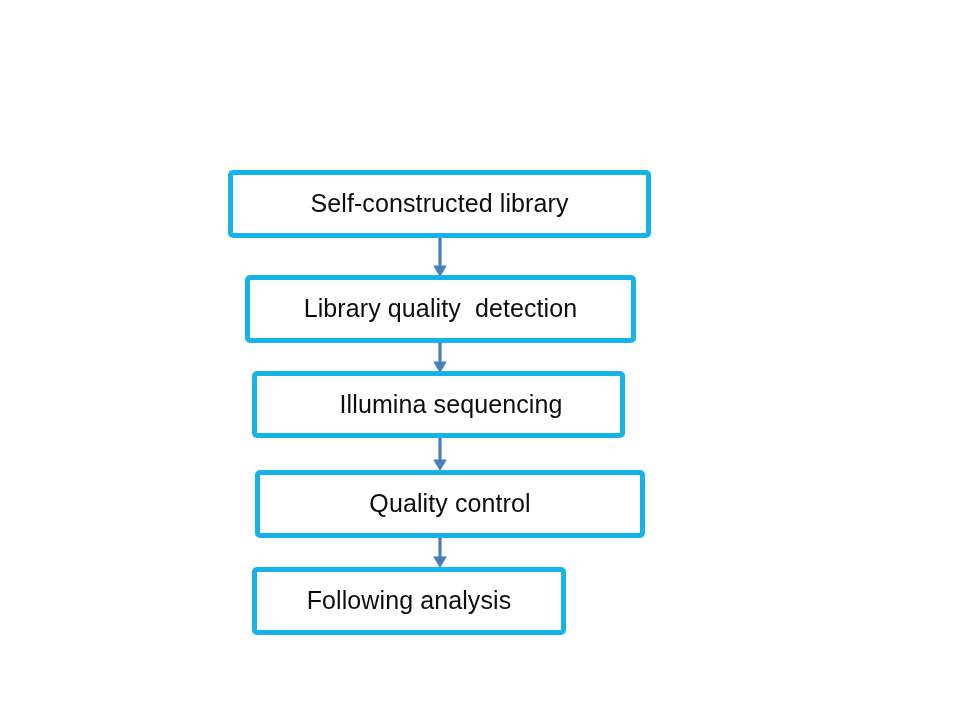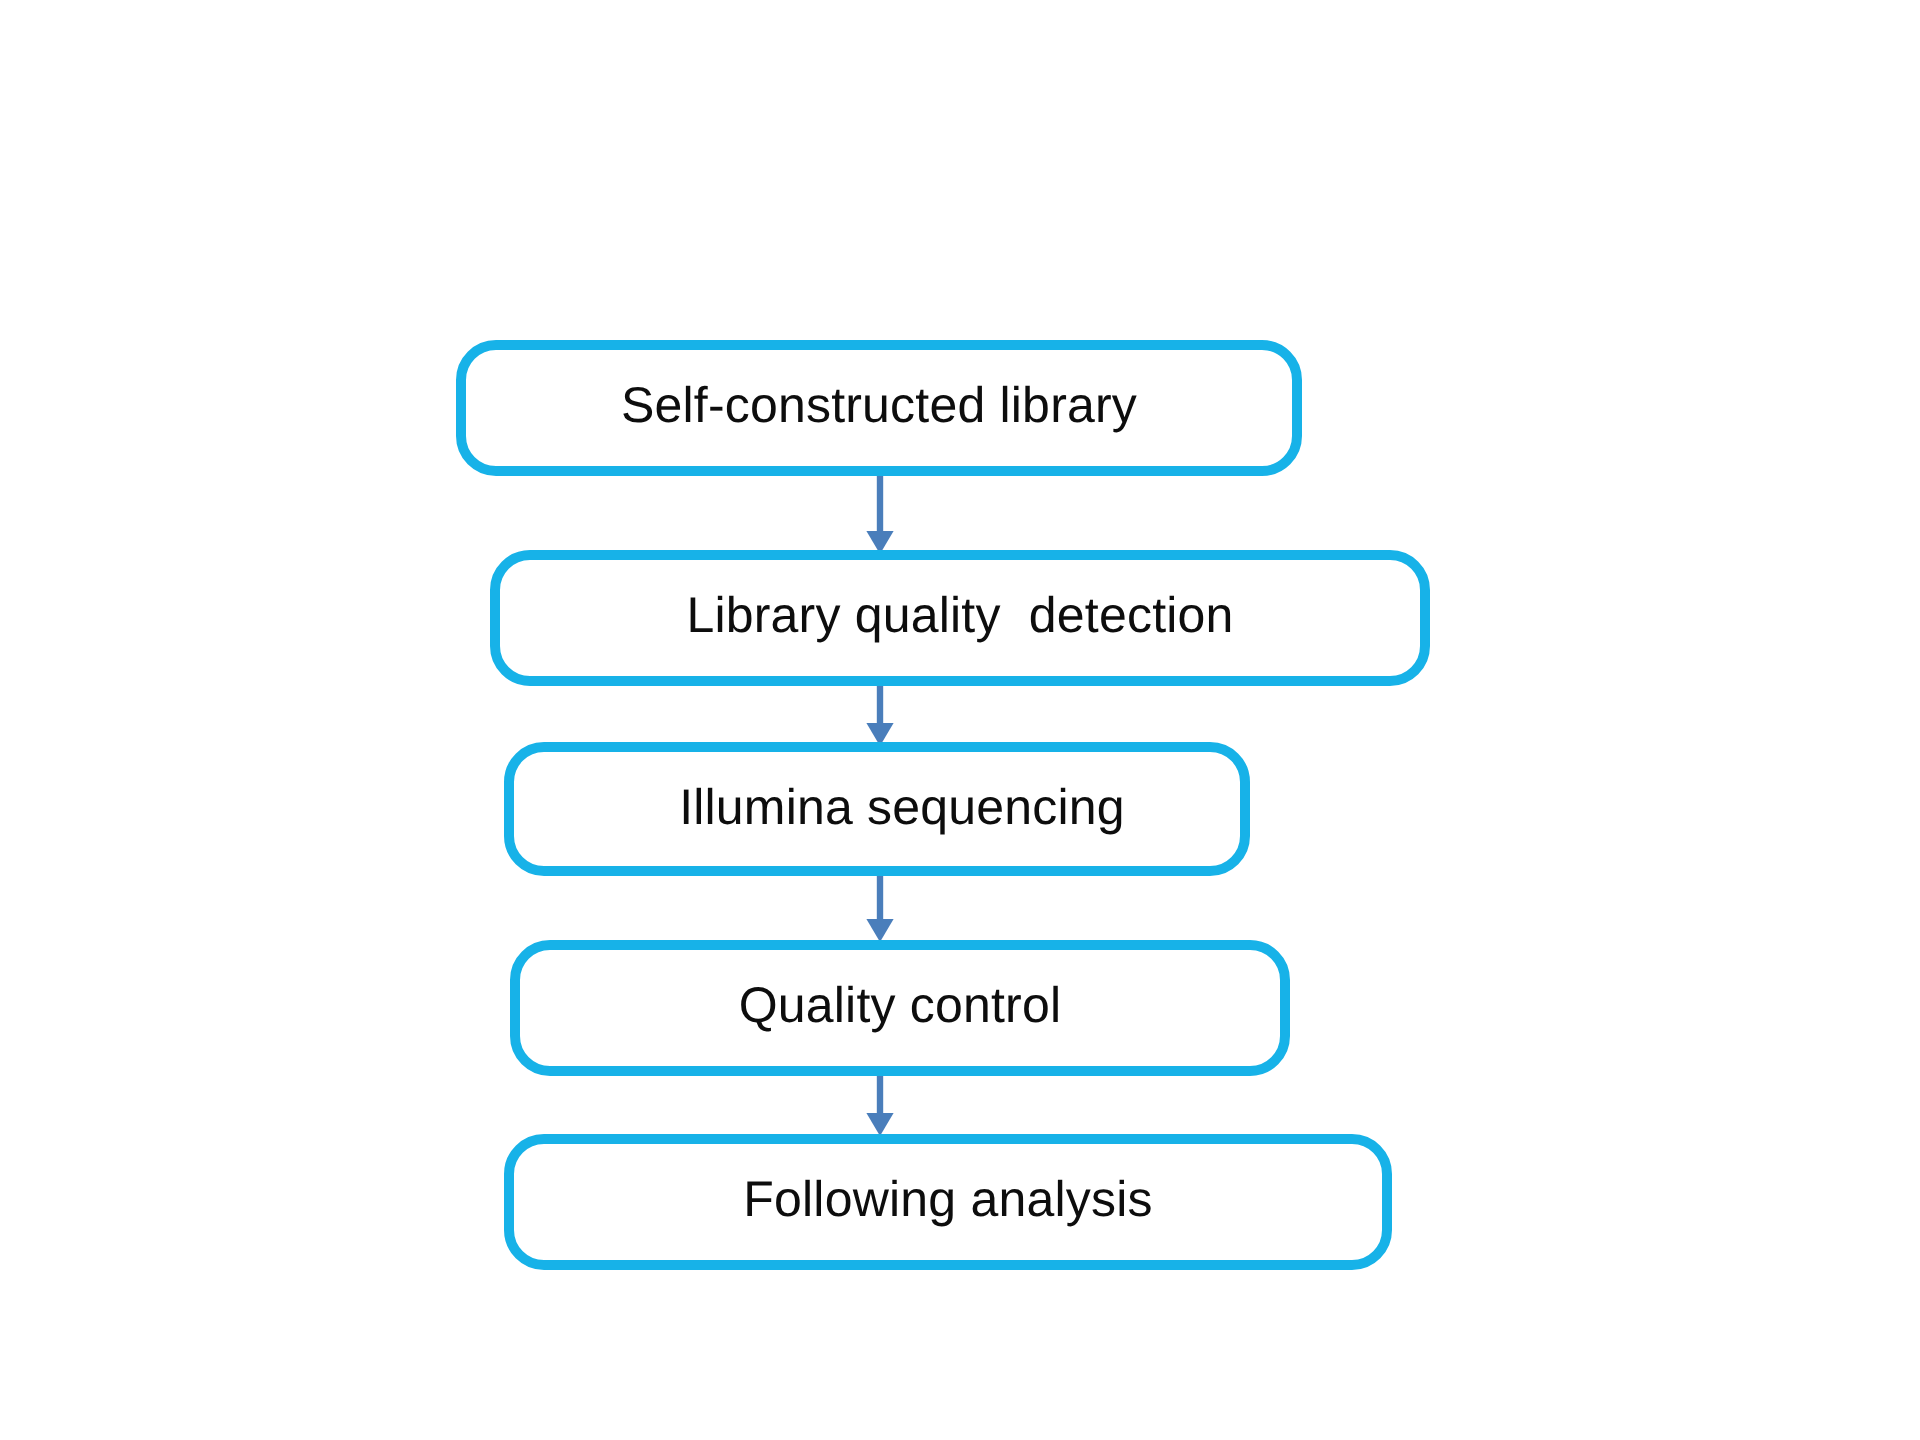--- a/index.html
+++ b/index.html
@@ -22,21 +22,21 @@
     background: #ffffff;
   }
 
   .flow-node {
     position: absolute;
     box-sizing: border-box;
     background: #ffffff;
     border-style: solid;
     border-width: 5px;
     border-color: #17b2e8;
-    border-radius: 20px;
+    border-radius: 5px;
     display: flex;
     align-items: center;
     justify-content: center;
     z-index: 2;
   }
 
   .flow-node-label {
     font-family: "Liberation Sans", sans-serif;
     color: #0d0d0d;
     font-size: 25px;
@@ -48,24 +48,24 @@
   }
 
   .flow-arrow {
     position: absolute;
     z-index: 1;
     overflow: visible;
   }
 
   
   #node-1 { left: 228px; top: 170px; width: 423px; height: 68px; }
-  #node-2 { left: 245px; top: 275px; width: 470px; height: 68px; }
+  #node-2 { left: 245px; top: 275px; width: 391px; height: 68px; }
   #node-3 { left: 252px; top: 371px; width: 373px; height: 67px; padding-left: 25px; }
   #node-4 { left: 255px; top: 470px; width: 390px; height: 68px; }
-  #node-5 { left: 252px; top: 567px; width: 444px; height: 68px; }
+  #node-5 { left: 252px; top: 567px; width: 314px; height: 68px; }
 
   
   #arrow-1 { left: 428px; top: 236px; width: 24px; height: 42px; }
   #arrow-2 { left: 428px; top: 341px; width: 24px; height: 33px; }
   #arrow-3 { left: 428px; top: 436px; width: 24px; height: 36px; }
   #arrow-4 { left: 428px; top: 536px; width: 24px; height: 33px; }
 </style>
 </head>
 <body>
 

